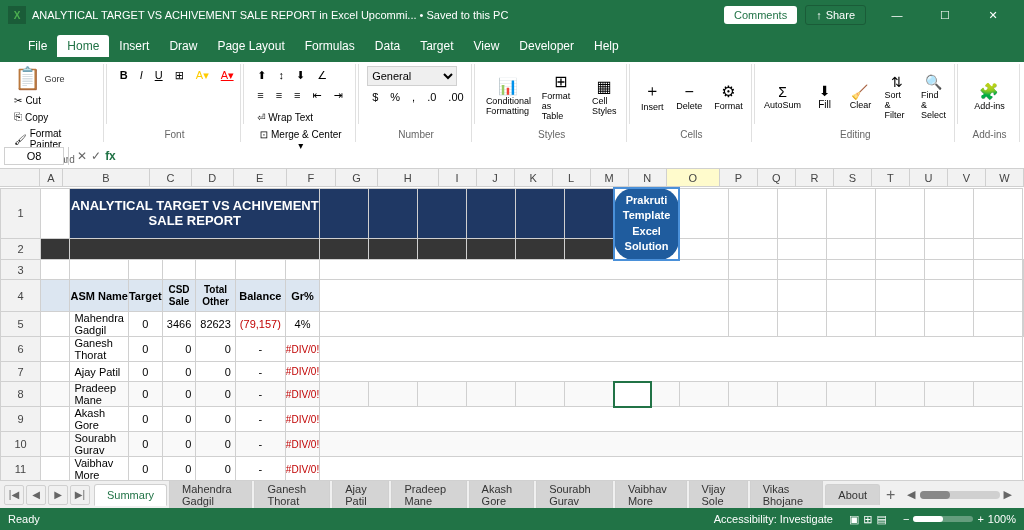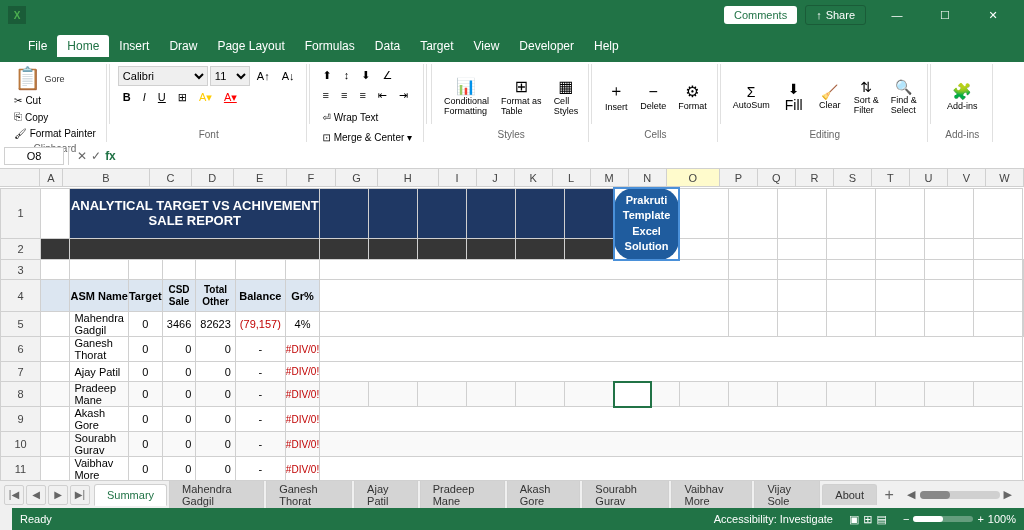--- a/index.html
+++ b/index.html
@@ -37,34 +37,35 @@
     .formula-icons { display: flex; align-items: center; gap: 4px; padding: 0 4px; font-size: 12px; color: #666; }
     .formula-input { flex: 1; border: none; outline: none; font-size: 12px; padding: 0 4px; }
 
     
     .sheet-tabs { display: flex; align-items: center; height: 28px; background: #f0f0f0; border-top: 1px solid #d0d0d0; padding: 0 4px; gap: 0; overflow: hidden; }
     .sheet-tab { padding: 4px 12px; font-size: 11px; cursor: pointer; border: 1px solid #d0d0d0; border-bottom: none; background: #d4d4d4; color: #333; border-radius: 3px 3px 0 0; margin-right: 2px; }
     .sheet-tab.active { background: white; color: #217346; font-weight: 500; border-bottom: 1px solid white; margin-bottom: -1px; }
     .tab-add-btn { width: 24px; height: 24px; display: flex; align-items: center; justify-content: center; cursor: pointer; color: #666; font-size: 16px; border: 1px solid transparent; border-radius: 3px; }
     .tab-nav-btns { display: flex; gap: 2px; margin-right: 4px; }
     .tab-nav-btn { width: 20px; height: 20px; display: flex; align-items: center; justify-content: center; cursor: pointer; color: #666; border: 1px solid #d0d0d0; border-radius: 2px; font-size: 10px; }
-    .status-bar { display: flex; align-items: center; height: 22px; background: #217346; color: white; font-size: 11px; padding: 0 8px; justify-content: space-between; margin-left: 12px; }
+    .status-bar { display: flex; align-items: center; height: 22px; background: #217346; color: white; font-size: 11px; padding: 0 8px; justify-content: space-between; }
 
     
     .font-select { width: 90px; height: 20px; font-size: 11px; border: 1px solid #d0d0d0; }
     .font-size-select { width: 40px; height: 20px; font-size: 11px; border: 1px solid #d0d0d0; }
     .ribbon-row { display: flex; align-items: center; gap: 2px; }
     .mini-btn { height: 18px; padding: 0 4px; font-size: 11px; border: 1px solid transparent; cursor: pointer; border-radius: 2px; background: none; }
     .ribbon-separator { width: 1px; background: #e0e0e0; height: 60px; margin: 0 2px; }
   </style>
 </head>
 <body>
 
 <div class="title-bar">
   <div class="app-icon">X</div>
+  <span class="title-text">ANALYTICAL TARGET VS ACHIVEMENT SALE REPORT in Excel Upcommi... • Saved to this PC</span>
   <div class="ribbon-actions-right">
     <button class="comments-btn">Comments</button>
     <button class="share-btn">
       <span>↑</span>
       <span>Share</span>
     </button>
   </div>
   <div class="window-controls" style="margin-left:8px;">
     <div class="win-btn">—</div>
     <div class="win-btn">☐</div>
@@ -107,30 +108,20 @@
           <span>Format Painter</span>
       </div>
     </div>
     <span class="ribbon-group-label">Clipboard</span>
   </div>
   <div class="ribbon-separator"></div>
 
   <div class="ribbon-group" style="min-width:120px;">
     <div style="display:flex; flex-direction:column; gap:2px; width:100%;">
       <div class="ribbon-row">
-        <select class="font-select">
-          <option>Calibri</option>
-        </select>
-        <select class="font-size-select">
-          <option>11</option>
-        </select>
-        <button class="mini-btn">A↑</button>
-        <button class="mini-btn">A↓</button>
-      </div>
-      <div class="ribbon-row">
         <button class="mini-btn" style="font-weight:bold;">B</button>
         <button class="mini-btn" style="font-style:italic;">I</button>
         <button class="mini-btn" style="text-decoration:underline;">U</button>
         <button class="mini-btn">⊞</button>
         <button class="mini-btn" style="color:#ffcc00;">A▾</button>
         <button class="mini-btn" style="color:#ff0000;text-decoration:underline;">A▾</button>
       </div>
     </div>
     <span class="ribbon-group-label">Font</span>
   </div>
@@ -155,20 +146,35 @@
         <button class="mini-btn" style="font-size:10px;">⏎ Wrap Text</button>
       </div>
       <div class="ribbon-row">
         <button class="mini-btn" style="font-size:10px;">⊡ Merge &amp; Center ▾</button>
       </div>
     </div>
     <span class="ribbon-group-label">Alignment</span>
   </div>
   <div class="ribbon-separator"></div>
 
+  <div class="ribbon-group" style="min-width:90px;">
+    <div style="display:flex; flex-direction:column; gap:2px; width:100%;">
+      <select style="width:90px; height:20px; font-size:11px; border:1px solid #d0d0d0;">
+        <option>General</option>
+      </select>
+      <div class="ribbon-row">
+        <button class="mini-btn">$</button>
+        <button class="mini-btn">%</button>
+        <button class="mini-btn">,</button>
+        <button class="mini-btn">.0</button>
+        <button class="mini-btn">.00</button>
+      </div>
+    </div>
+    <span class="ribbon-group-label">Number</span>
+  </div>
   <div class="ribbon-separator"></div>
 
   <div class="ribbon-group" style="min-width:120px;">
     <div style="display:flex; gap:4px; align-items:center; flex:1;">
       <div class="ribbon-btn">
         <span style="font-size:16px;">📊</span>
         <span style="font-size:9px;">Conditional<br>Formatting</span>
       </div>
       <div class="ribbon-btn">
         <span style="font-size:16px;">⊞</span>
@@ -203,21 +209,21 @@
   <div class="ribbon-separator"></div>
 
   <div class="ribbon-group" style="min-width:110px;">
     <div style="display:flex; gap:4px; align-items:center; flex:1;">
       <div class="ribbon-btn">
         <span style="font-size:14px;">Σ</span>
         <span style="font-size:9px;">AutoSum</span>
       </div>
       <div class="ribbon-btn">
         <span style="font-size:14px;">⬇</span>
-        <span style="font-size:14px;">Fill</span>
+        <span style="font-size:10px;">Fill</span>
       </div>
       <div class="ribbon-btn">
         <span style="font-size:14px;">🧹</span>
         <span style="font-size:9px;">Clear</span>
       </div>
       <div class="ribbon-btn">
         <span style="font-size:14px;">⇅</span>
         <span style="font-size:9px;">Sort &amp;<br>Filter</span>
       </div>
       <div class="ribbon-btn">
@@ -477,20 +483,21 @@
   </div>
   <div class="sheet-tab active">Summary</div>
   <div class="sheet-tab">Mahendra Gadgil</div>
   <div class="sheet-tab">Ganesh Thorat</div>
   <div class="sheet-tab">Ajay Patil</div>
   <div class="sheet-tab">Pradeep Mane</div>
   <div class="sheet-tab">Akash Gore</div>
   <div class="sheet-tab">Sourabh Gurav</div>
   <div class="sheet-tab">Vaibhav More</div>
   <div class="sheet-tab">Vijay Sole</div>
+  <div class="sheet-tab">Vikas Bhojane</div>
   <div class="sheet-tab">About</div>
   <div class="tab-add-btn">+</div>
   <div style="flex:1;"></div>
   <div style="font-size:11px; color:#666; padding:0 8px; display:flex; align-items:center; gap:4px;">
     <span>◀</span>
     <div style="width:80px; height:8px; background:#d0d0d0; border-radius:4px;">
       <div style="width:30px; height:8px; background:#888; border-radius:4px;"></div>
     </div>
     <span>▶</span>
   </div>

